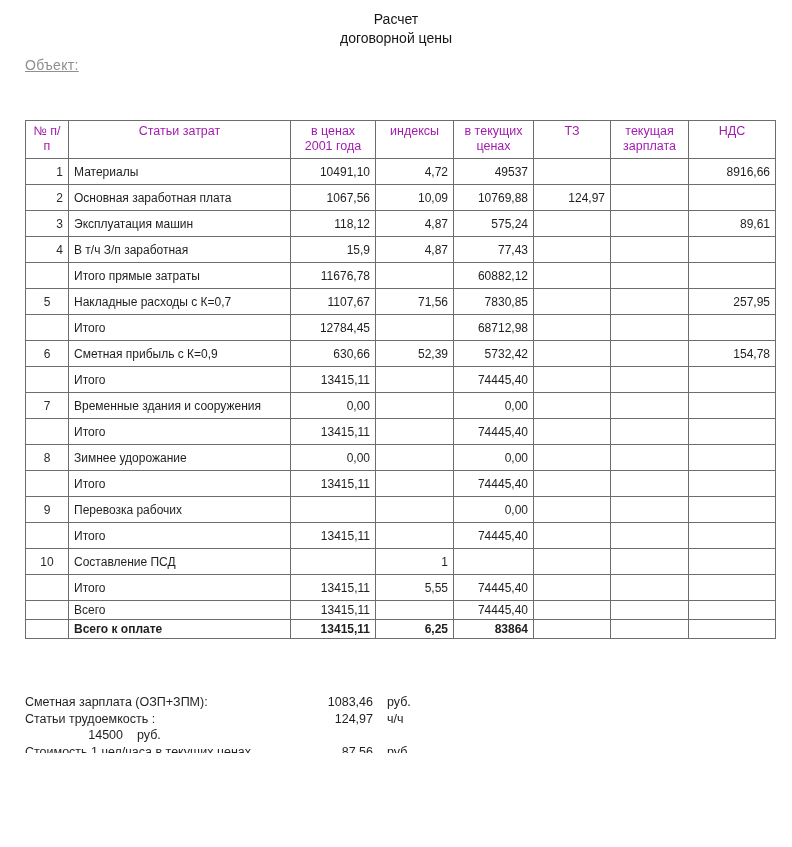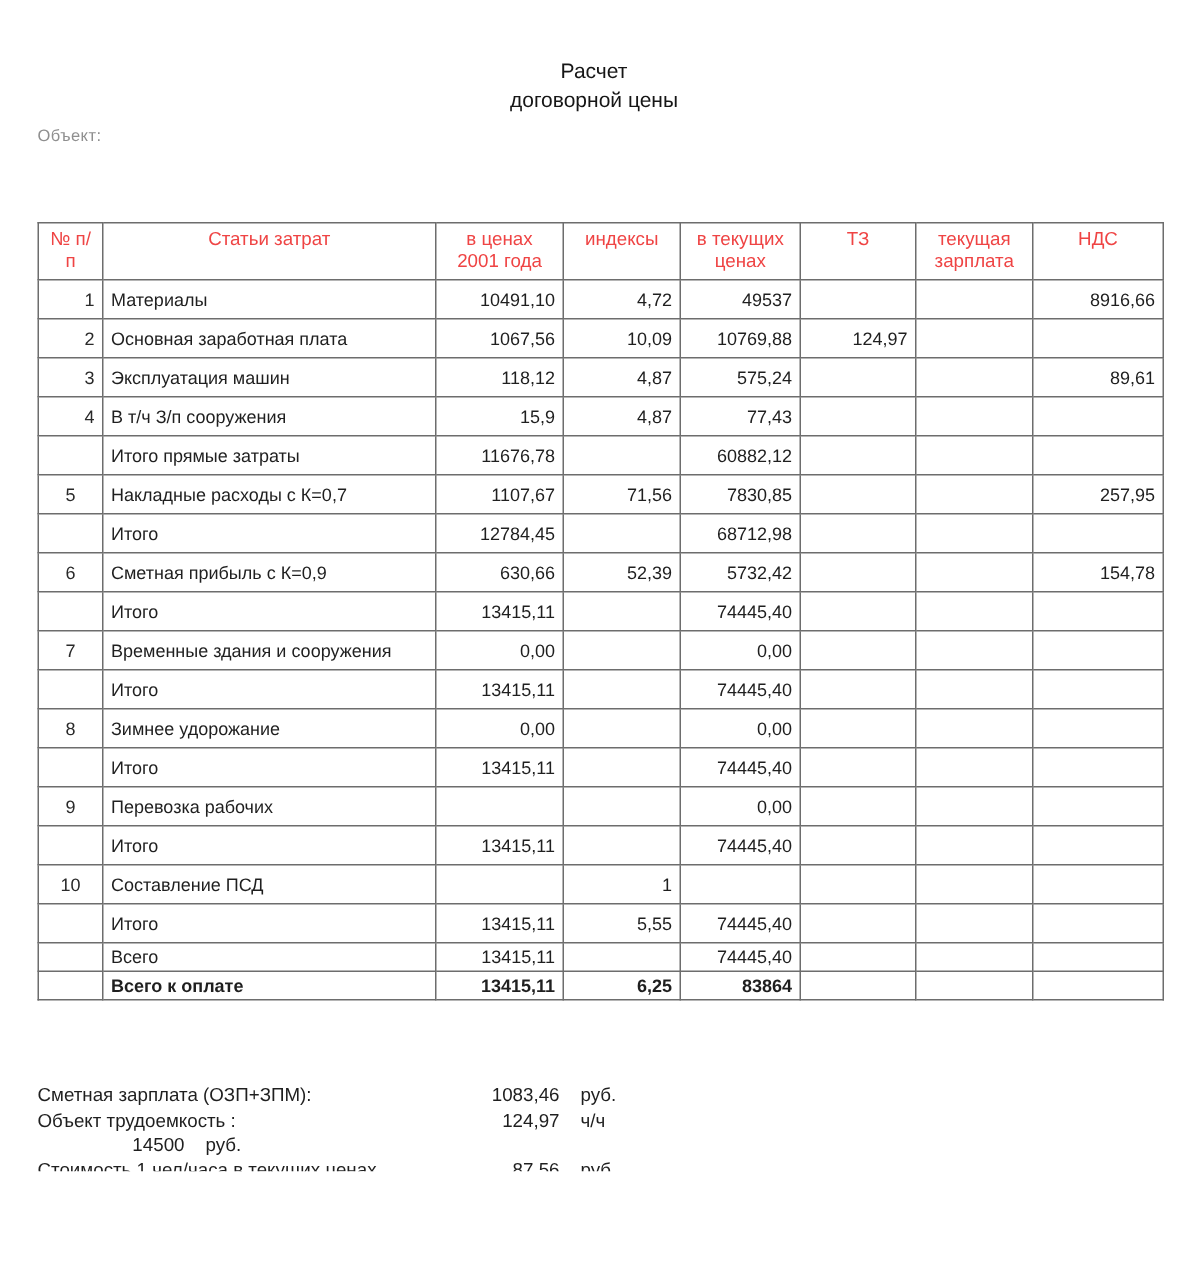--- a/index.html
+++ b/index.html
@@ -4,39 +4,39 @@
 <style>
   html, body { margin: 0; padding: 0; background: #ffffff; }
   .page {
     position: relative;
     width: 792px;
     height: 753px;
     background: #ffffff;
     font-family: "Liberation Sans", sans-serif;
     color: #1f1f1f;
     overflow: hidden;
-    margin-top: 28px;
   }
   .doc-title {
     position: absolute;
     top: 10px;
     left: 0;
     width: 100%;
     text-align: center;
     font-size: 14px;
     line-height: 19px;
     color: #161616;
   }
   .object-label {
     position: absolute;
     left: 25px;
     top: 57px;
-    font-size: 11px;
+    font-size: 14px;
     color: #8f8f8f;
     letter-spacing: 0.3px;
+    text-decoration: underline;
   }
   table.cost-table {
     position: absolute;
     left: 25px;
     top: 120px;
     width: 750px;
     border-collapse: collapse;
     table-layout: fixed;
     font-size: 12px;
   }
@@ -48,21 +48,21 @@
   }
   .cost-table thead th {
     font-weight: normal;
     font-size: 12.5px;
     text-align: center;
     vertical-align: top;
     white-space: pre-line;
     height: 33px;
     padding-top: 3px;
     line-height: 15px;
-    color: #ef4444;
+    color: #a21caf;
   }
   .cost-table tbody tr { height: 26px; }
   .cost-table tbody tr.compact { height: 19px; }
   .cost-table tbody tr.bold td { font-weight: bold; }
   .cost-table td.c-num { text-align: center; color: #2a2a2a; }
   .cost-table td.c-label { text-align: left; }
   .cost-table td.c-val { text-align: right; }
   .fot {
     position: absolute;
     left: 25px;
@@ -145,21 +145,21 @@
       <td class="c-label">Эксплуатация машин</td>
       <td class="c-val">118,12</td>
       <td class="c-val">4,87</td>
       <td class="c-val">575,24</td>
       <td class="c-val"></td>
       <td class="c-val"></td>
       <td class="c-val">89,61</td>
     </tr>
         <tr>
       <td class="c-num" style="text-align: right;">4</td>
-      <td class="c-label">В т/ч З/п сооружения</td>
+      <td class="c-label">В т/ч З/п заработная</td>
       <td class="c-val">15,9</td>
       <td class="c-val">4,87</td>
       <td class="c-val">77,43</td>
       <td class="c-val"></td>
       <td class="c-val"></td>
       <td class="c-val"></td>
     </tr>
         <tr>
       <td class="c-num" style="text-align: center;"></td>
       <td class="c-label">Итого прямые затраты</td>
@@ -314,21 +314,21 @@
   </table>
 
   <div class="fot">
     <div id="fot-body">
         <div class="fot-row">
       <span class="fot-label">Сметная зарплата (ОЗП+ЗПМ):</span>
       <span class="fot-value">1083,46</span>
       <span class="fot-unit">руб.</span>
     </div>
         <div class="fot-row">
-      <span class="fot-label">Объект трудоемкость :</span>
+      <span class="fot-label">Статьи трудоемкость :</span>
       <span class="fot-value">124,97</span>
       <span class="fot-unit">ч/ч</span>
     </div>
         <div class="fot-row">
       <span class="fot-value">14500</span>
       <span class="fot-unit">руб.</span>
     </div>
         <div class="fot-row">
       <span class="fot-label">Стоимость 1 чел/часа в текущих ценах</span>
       <span class="fot-value">87,56</span>

